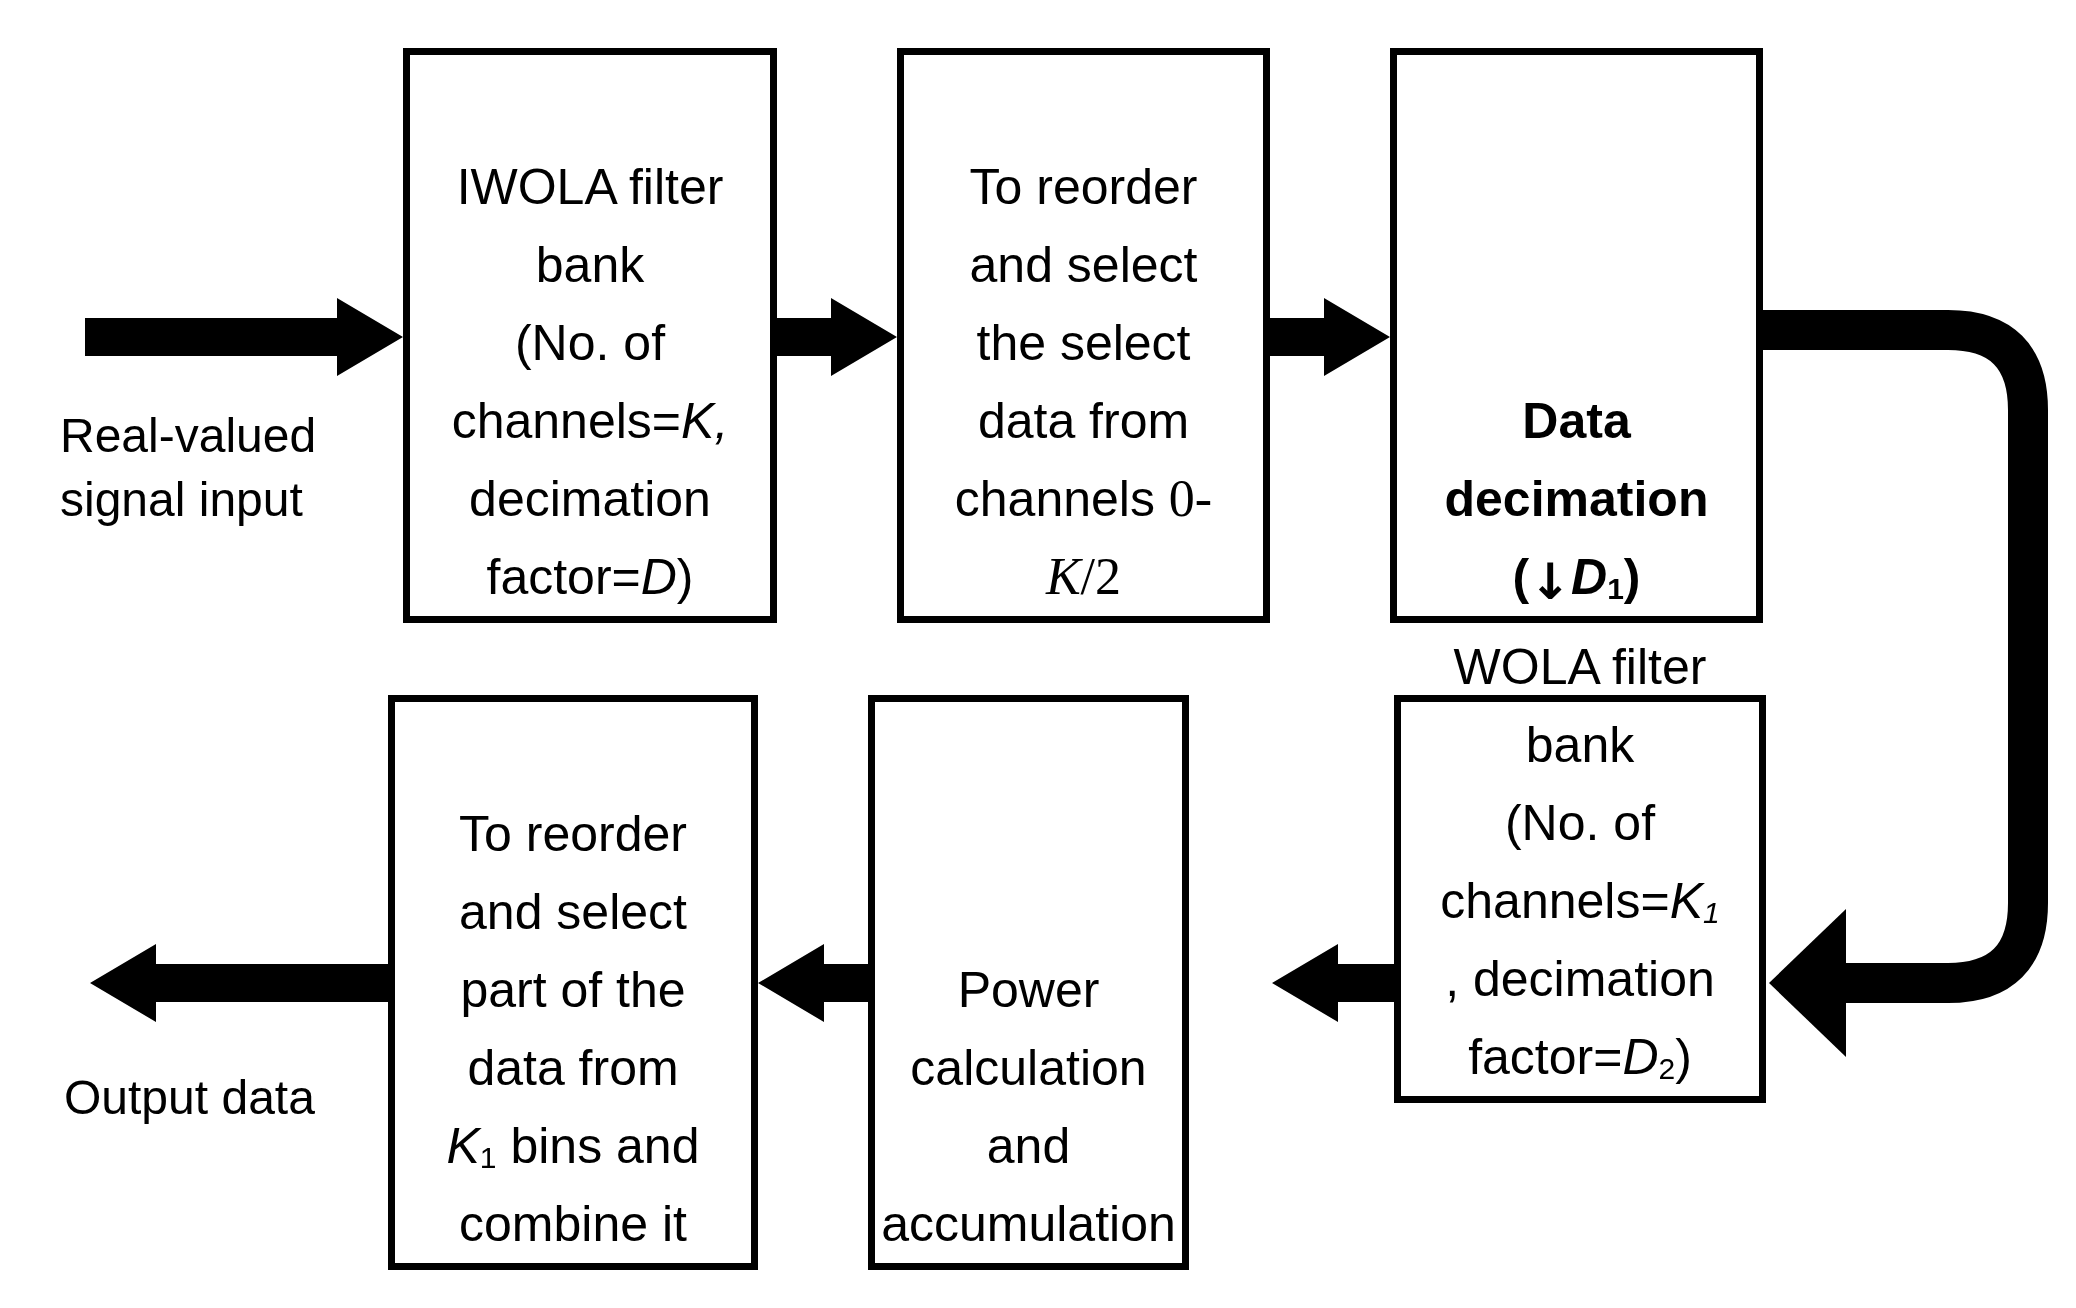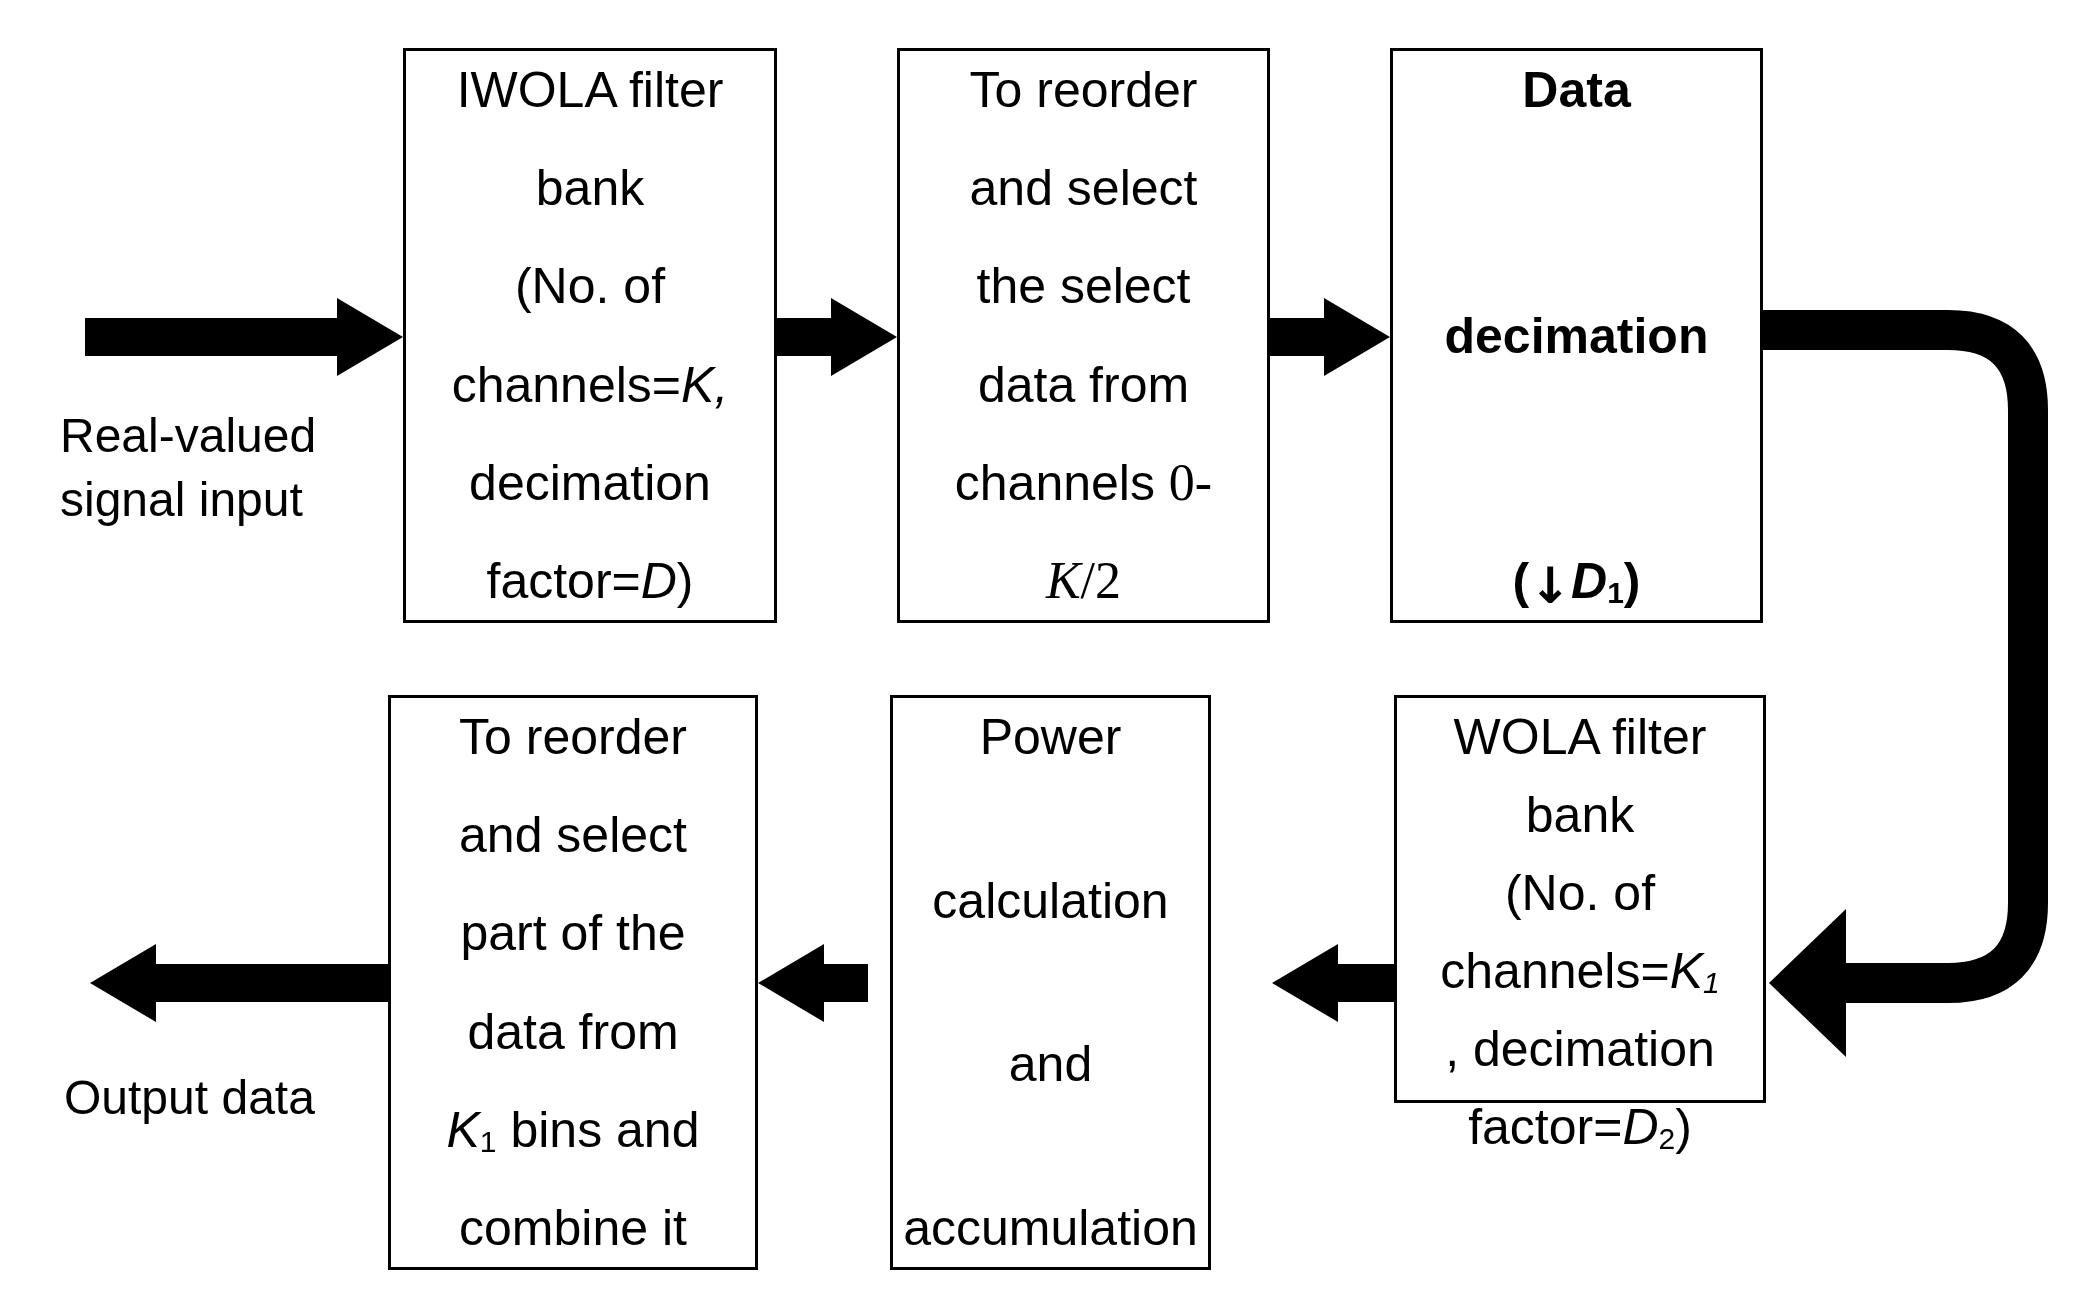--- a/index.html
+++ b/index.html
@@ -9,41 +9,41 @@
     background:#ffffff;
     font-family:"Liberation Sans", sans-serif;
     color:#000;
     overflow:hidden;
   }
   .arrow-layer{position:absolute;left:0;top:0;width:2076px;height:1308px;}
   .fbox{
     position:absolute;
     box-sizing:border-box;
     background:#ffffff;
-    border:3px solid #000000;
-    display:flex;flex-direction:column;justify-content:space-between;align-items:center;
+    border:7px solid #000000;
+    display:flex;flex-direction:column;justify-content:flex-end;align-items:center;
     text-align:center;
     font-size:50px;line-height:78px;
   }
   .tline{white-space:nowrap;}
   .seg-i{font-style:italic;}
   .seg-serif{font-family:"Liberation Serif", serif;font-size:52px;}
   .seg-arrow{font-family:"DejaVu Sans", sans-serif;position:relative;top:0.10em;}
   sub.seg{font-size:0.60em;line-height:0;position:relative;vertical-align:baseline;top:0.18em;}
   .flabel{
     position:absolute;
     font-size:48px;line-height:64px;
     white-space:nowrap;
   }
   
   #box-iwola            {left:403px;  top:48px;  width:374px; height:575px;}
   #box-reorder-top      {left:897px;  top:48px;  width:373px; height:575px;}
   #box-decimation       {left:1390px; top:48px;  width:373px; height:575px;font-weight:bold;}
   #box-wola             {left:1394px; top:695px; width:372px; height:408px;}
-  #box-power            {left:868px;  top:695px; width:321px; height:575px;margin-left:22px;}
+  #box-power            {left:868px;  top:695px; width:321px; height:575px;}
   #box-reorder-bottom   {left:388px;  top:695px; width:370px; height:575px;}
   #label-input          {left:60px;   top:404px;}
   #label-output         {left:64px;   top:1066px;}
 </style>
 </head>
 <body>
 
 <div class="canvas">
 
   <svg class="arrow-layer" viewBox="0 0 2076 1308" xmlns="http://www.w3.org/2000/svg">

